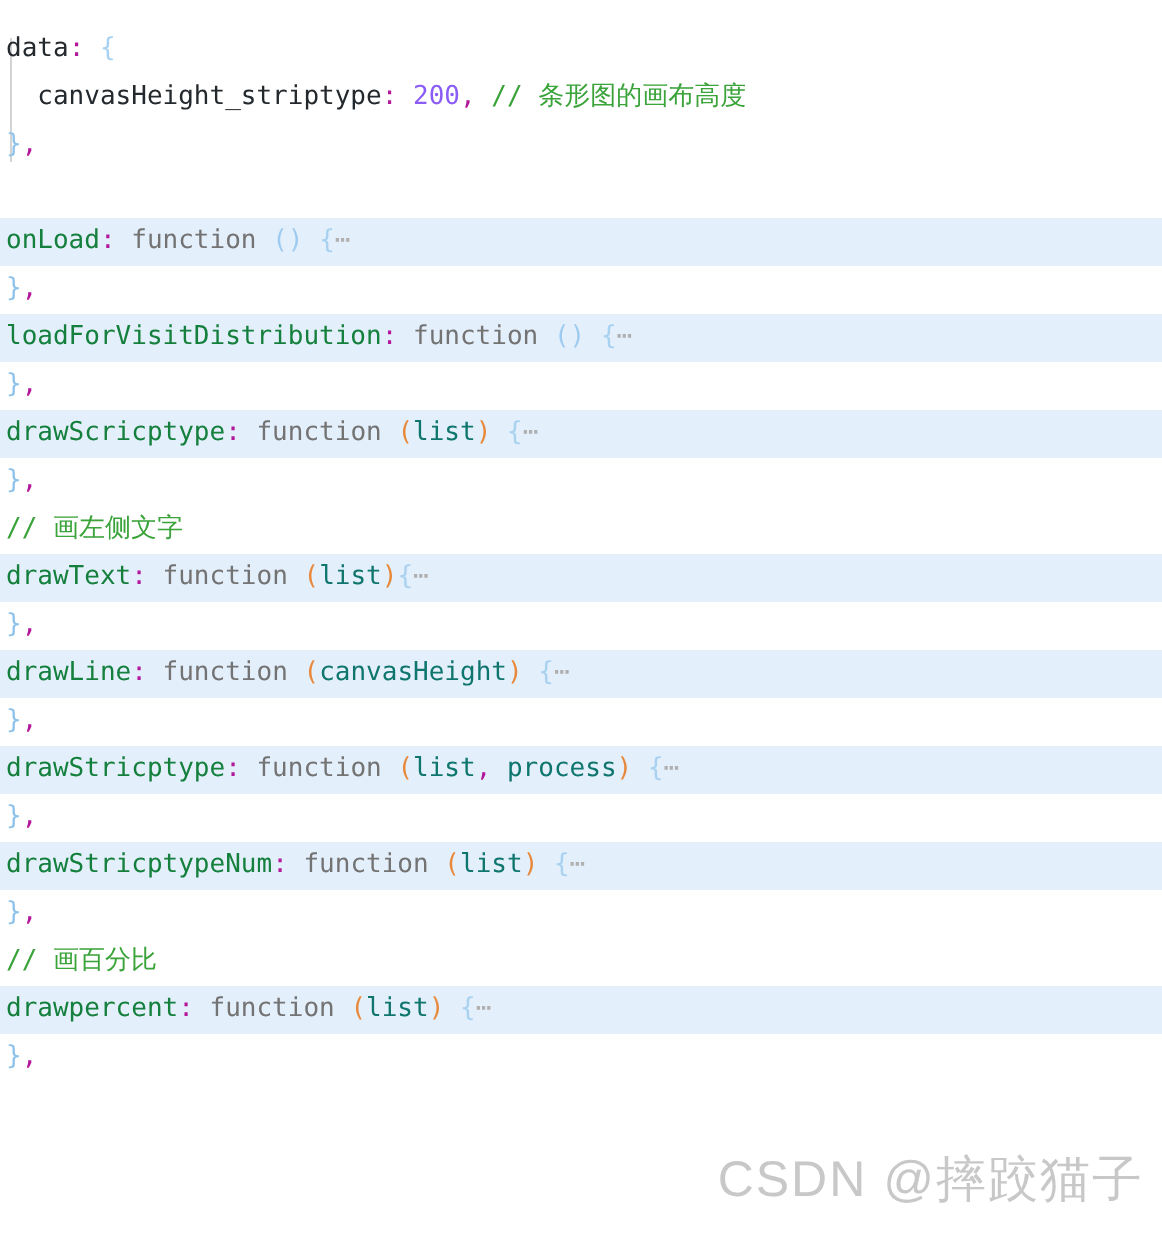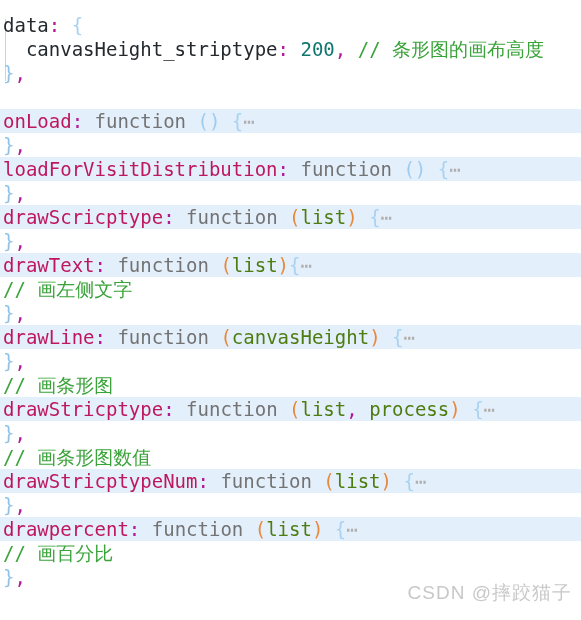--- a/index.html
+++ b/index.html
@@ -21,21 +21,21 @@
     background: #ffffff;
     overflow: hidden;
   }
 
   
   .row {
     position: relative;
     height: 24px;
     line-height: 24px;
     white-space: pre;
-    font-size: 19px;
+    font-size: 13px;
     letter-spacing: 0px;
     color: #24292e;
   }
   .row.hl {
     background: #e4effc;
   }
   .row .txt {
     position: relative;
     display: inline-block;
     padding-left: 3px;
@@ -53,40 +53,40 @@
   .indent-guide {
     position: absolute;
     left: 5px;
     width: 1px;
     background: #d3d3d3;
     z-index: 1;
   }
 
   
   .t-prop      { color: #24292e; }            
-  .t-key       { color: #be185d; }            
+  .t-key       { color: #15803d; }            
   .t-colon     { color: #b3189b; }
   .t-kw        { color: #737373; }            
-  .t-num       { color: #0f766e; }            
-  .t-param     { color: #4d7c0f; }            
+  .t-num       { color: #8b5cf6; }            
+  .t-param     { color: #0f766e; }            
   .t-paren     { color: #e8883a; }            
   .t-paren2    { color: #9ecbf0; }            
   .t-brace     { color: #a8d2f0; }            
   .t-brace-c   { color: #8fc3ea; }            
   .t-bracket   { color: #e0c218; }            
   .t-comment   { color: #3aa33a; }            
   .t-fold      { color: #b0b0b0; }            
 
   
   #watermark {
     position: absolute;
     right: 9px;
     bottom: 14px;
     font-family: "Liberation Sans", "DejaVu Sans", sans-serif;
-    font-size: 19px;
+    font-size: 25px;
     color: #c8c8c8;
     letter-spacing: 1px;
     z-index: 5;
     user-select: none;
     white-space: nowrap;
   }
 </style>
 </head>
 <body>
 
@@ -100,31 +100,29 @@
       <div class="row"><span class="txt"><span class="t-prop">data</span><span class="t-colon">:</span><span class="t-prop"> </span><span class="t-brace">{</span></span></div>
       <div class="row"><span class="txt"><span class="t-prop">  canvasHeight_striptype</span><span class="t-colon">:</span><span class="t-prop"> </span><span class="t-num">200</span><span class="t-colon">,</span><span class="t-prop"> </span><span class="t-comment">// 条形图的画布高度</span></span></div>
       <div class="row"><span class="txt"><span class="t-brace-c">}</span><span class="t-colon">,</span></span></div>
       <div class="row"><span class="txt"><span class="t-prop"> </span></span></div>
       <div class="row hl"><span class="txt"><span class="t-key">onLoad</span><span class="t-colon">:</span><span class="t-prop"> </span><span class="t-kw">function</span><span class="t-prop"> </span><span class="t-paren2">()</span><span class="t-prop"> </span><span class="t-brace">{</span><span class="t-fold">⋯</span></span></div>
       <div class="row"><span class="txt"><span class="t-brace-c">}</span><span class="t-colon">,</span></span></div>
       <div class="row hl"><span class="txt"><span class="t-key">loadForVisitDistribution</span><span class="t-colon">:</span><span class="t-prop"> </span><span class="t-kw">function</span><span class="t-prop"> </span><span class="t-paren2">()</span><span class="t-prop"> </span><span class="t-brace">{</span><span class="t-fold">⋯</span></span></div>
       <div class="row"><span class="txt"><span class="t-brace-c">}</span><span class="t-colon">,</span></span></div>
       <div class="row hl"><span class="txt"><span class="t-key">drawScricptype</span><span class="t-colon">:</span><span class="t-prop"> </span><span class="t-kw">function</span><span class="t-prop"> </span><span class="t-paren">(</span><span class="t-param">list</span><span class="t-paren">)</span><span class="t-prop"> </span><span class="t-brace">{</span><span class="t-fold">⋯</span></span></div>
       <div class="row"><span class="txt"><span class="t-brace-c">}</span><span class="t-colon">,</span></span></div>
+      <div class="row"><span class="txt"><span class="t-comment">// 画左侧文字</span></span></div>
       <div class="row hl"><span class="txt"><span class="t-key">drawText</span><span class="t-colon">:</span><span class="t-prop"> </span><span class="t-kw">function</span><span class="t-prop"> </span><span class="t-paren">(</span><span class="t-param">list</span><span class="t-paren">)</span><span class="t-brace">{</span><span class="t-fold">⋯</span></span></div>
-      <div class="row"><span class="txt"><span class="t-comment">// 画左侧文字</span></span></div>
       <div class="row"><span class="txt"><span class="t-brace-c">}</span><span class="t-colon">,</span></span></div>
       <div class="row hl"><span class="txt"><span class="t-key">drawLine</span><span class="t-colon">:</span><span class="t-prop"> </span><span class="t-kw">function</span><span class="t-prop"> </span><span class="t-paren">(</span><span class="t-param">canvasHeight</span><span class="t-paren">)</span><span class="t-prop"> </span><span class="t-brace">{</span><span class="t-fold">⋯</span></span></div>
       <div class="row"><span class="txt"><span class="t-brace-c">}</span><span class="t-colon">,</span></span></div>
-      <div class="row"><span class="txt"><span class="t-comment">// 画条形图</span></span></div>
       <div class="row hl"><span class="txt"><span class="t-key">drawStricptype</span><span class="t-colon">:</span><span class="t-prop"> </span><span class="t-kw">function</span><span class="t-prop"> </span><span class="t-paren">(</span><span class="t-param">list</span><span class="t-colon">,</span><span class="t-prop"> </span><span class="t-param">process</span><span class="t-paren">)</span><span class="t-prop"> </span><span class="t-brace">{</span><span class="t-fold">⋯</span></span></div>
       <div class="row"><span class="txt"><span class="t-brace-c">}</span><span class="t-colon">,</span></span></div>
-      <div class="row"><span class="txt"><span class="t-comment">// 画条形图数值</span></span></div>
       <div class="row hl"><span class="txt"><span class="t-key">drawStricptypeNum</span><span class="t-colon">:</span><span class="t-prop"> </span><span class="t-kw">function</span><span class="t-prop"> </span><span class="t-paren">(</span><span class="t-param">list</span><span class="t-paren">)</span><span class="t-prop"> </span><span class="t-brace">{</span><span class="t-fold">⋯</span></span></div>
       <div class="row"><span class="txt"><span class="t-brace-c">}</span><span class="t-colon">,</span></span></div>
+      <div class="row"><span class="txt"><span class="t-comment">// 画百分比</span></span></div>
       <div class="row hl"><span class="txt"><span class="t-key">drawpercent</span><span class="t-colon">:</span><span class="t-prop"> </span><span class="t-kw">function</span><span class="t-prop"> </span><span class="t-paren">(</span><span class="t-param">list</span><span class="t-paren">)</span><span class="t-prop"> </span><span class="t-brace">{</span><span class="t-fold">⋯</span></span></div>
-      <div class="row"><span class="txt"><span class="t-comment">// 画百分比</span></span></div>
       <div class="row"><span class="txt"><span class="t-brace-c">}</span><span class="t-colon">,</span></span></div>
     </div>
 
   <div id="watermark">CSDN @摔跤猫子</div>
 <div class="indent-guide" style="top: 19px; height: 62px;"></div>
   </div>
 
 </body></html>

